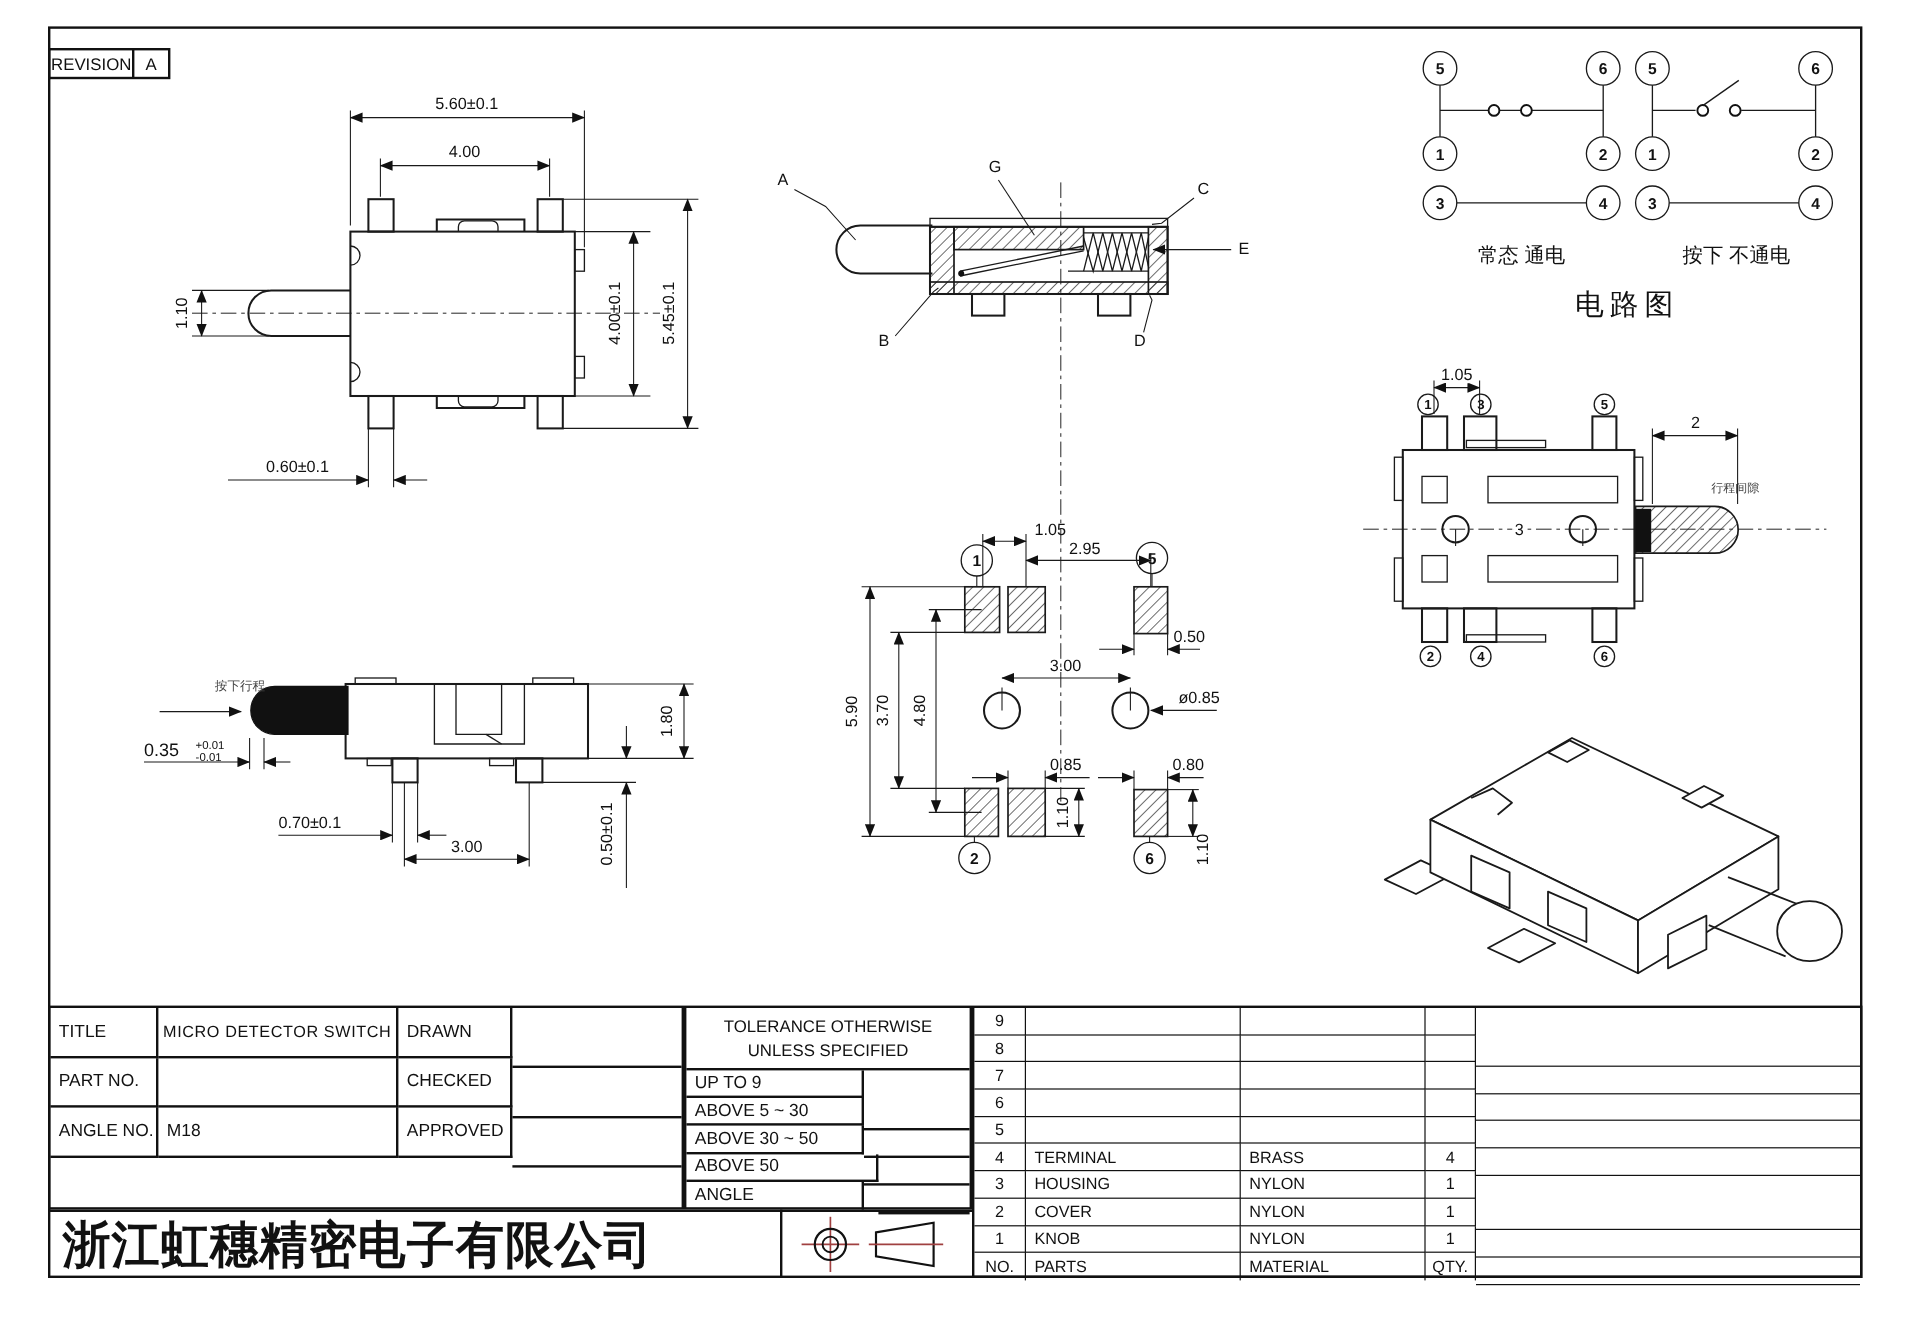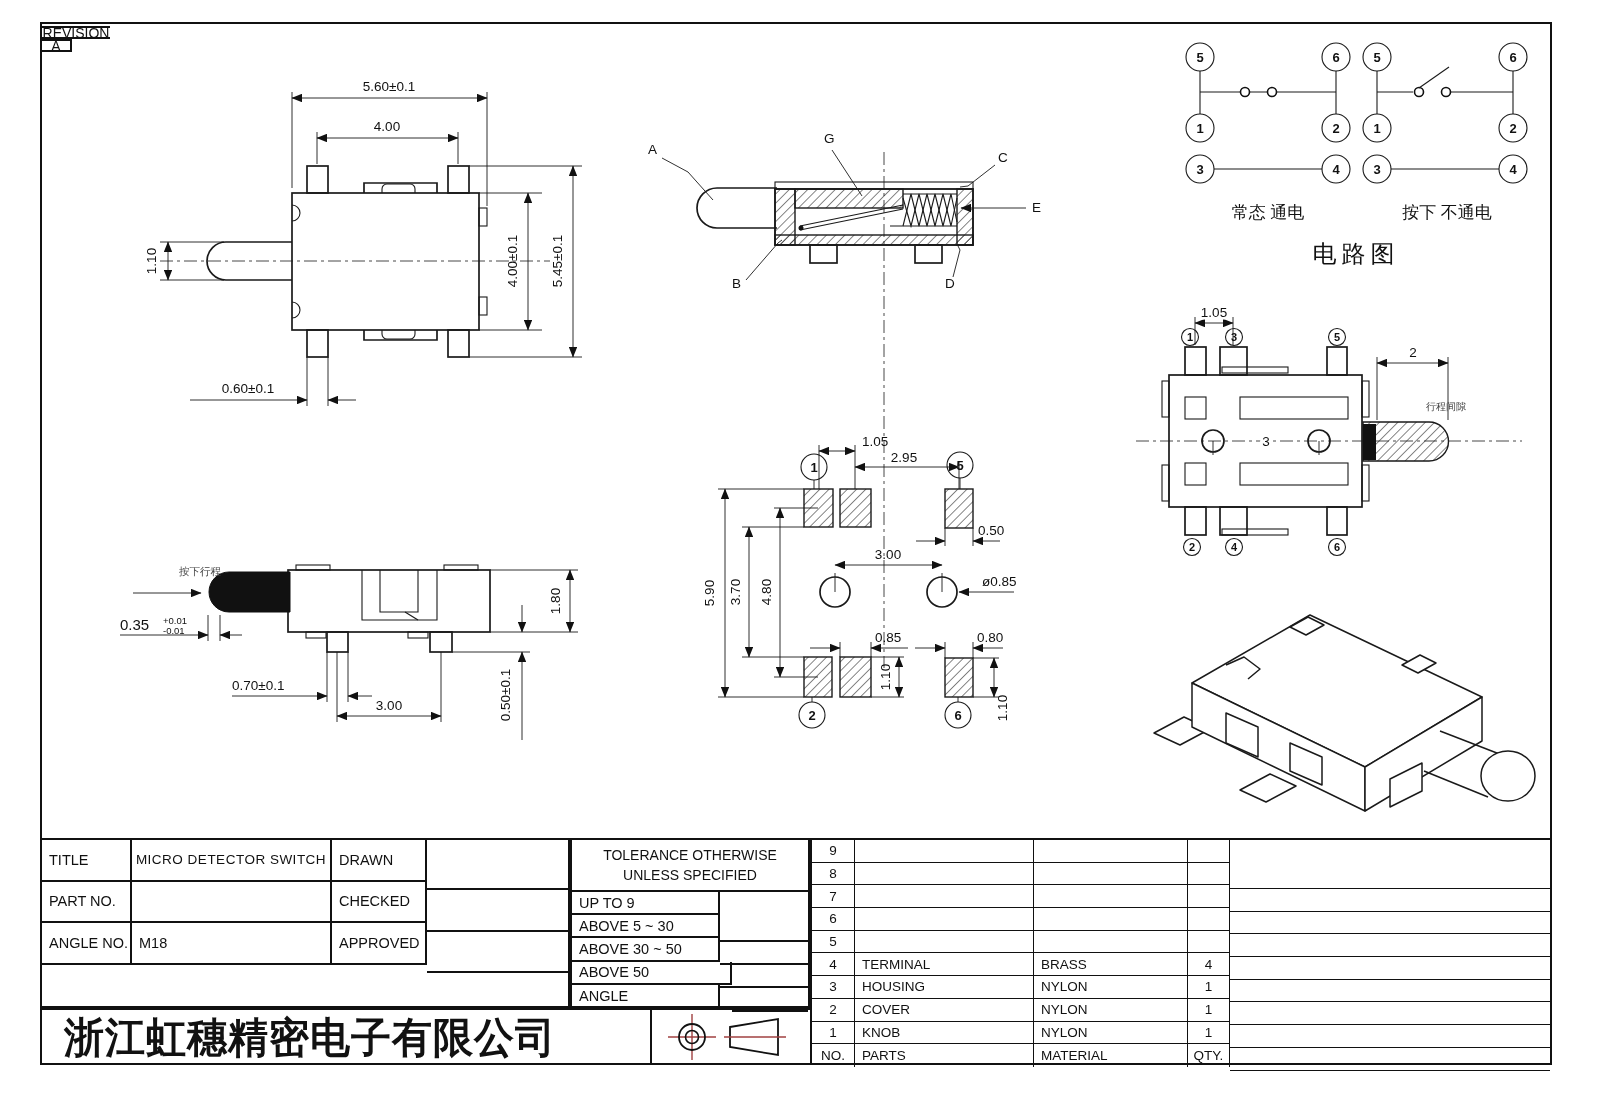--- a/index.html
+++ b/index.html
@@ -1,20 +1,20 @@
 <!DOCTYPE html>
 <html><head>
 <meta charset="utf-8">
 <style>
   html,body{margin:0;padding:0;background:#fff;}
   body{width:1600px;height:1100px;position:relative;font-family:"Liberation Sans",sans-serif;color:#111;overflow:hidden;}
   .abs{position:absolute;}
   #frame{left:40px;top:22px;width:1512px;height:1043px;border:2.5px solid #111;box-sizing:border-box;}
   
-  #revbox{left:40px;top:26px;height:26px;display:flex;flex-direction:column;}
+  #revbox{left:40px;top:40px;height:26px;display:flex;}
   #revbox .cell{border:2px solid #111;box-sizing:border-box;display:flex;align-items:center;justify-content:center;font-size:14px;}
   #revbox .c1{width:70px;border-right:none;}
   #revbox .c2{width:32px;}
   
   svg{overflow:visible;}
   svg text{font-family:"Liberation Sans",sans-serif;fill:#111;}
   .ln{fill:none;stroke:#1a1a1a;stroke-width:1.7;}
   .lt{fill:none;stroke:#1a1a1a;stroke-width:1.1;}
   .thin{fill:none;stroke:#1a1a1a;stroke-width:0.9;}
   .cl{fill:none;stroke:#1a1a1a;stroke-width:0.8;stroke-dasharray:13 4 3 4;}
@@ -32,21 +32,21 @@
   .row.last .cell{border-bottom:none;}
   .cell.ctr{justify-content:center;padding:0 2px;}
   #titleblock{left:40px;top:838px;width:530px;height:170px;}
   #titleblock .row{height:25%;}
   #tolblock{left:570px;top:838px;width:240px;height:170px;text-align:right;}
   #tolblock .hdr{height:52px;border-bottom:2px solid #111;display:flex;flex-direction:column;align-items:center;justify-content:center;font-size:14px;line-height:1.45;box-sizing:border-box;}
   #tolblock .row{height:23.2px;}
   #partsblock{left:810px;top:838px;width:742px;height:227px;}
   #partsblock .row{height:22.7px;}
   #partsblock .cell{font-size:13.5px;border-width:1.6px;}
-  #companyblock{left:40px;top:1008px;width:610px;height:57px;border-top:2px solid #111;box-sizing:border-box;display:flex;align-items:center;padding-left:12px;}
+  #companyblock{left:40px;top:1008px;width:610px;height:57px;border-top:2px solid #111;box-sizing:border-box;display:flex;align-items:center;}
   #companyblock .name{font-size:40px;font-weight:800;letter-spacing:1px;padding-left:12px;transform:scaleY(1.05);}
   #projblock{left:650px;top:1008px;width:160px;height:57px;border-top:2px solid #111;border-left:2px solid #111;box-sizing:border-box;}
 </style>
 </head>
 <body>
 
 <svg width="0" height="0" class="abs">
   <defs>
     <marker id="arr" viewBox="0 0 10 8" refX="9.5" refY="4" markerWidth="12" markerHeight="9.5" orient="auto-start-reverse">
       <path d="M0,0 L10,4 L0,8 z" fill="#111"></path>
@@ -472,21 +472,20 @@
       <div class="cell" style="width:179px"></div>
       <div class="cell" style="width:154px"></div>
       <div class="cell ctr" style="width:42px"></div>
       <div class="cell last" style="flex:1"></div>
     </div>
   <div class="row">
       <div class="cell ctr" style="width:43px">4</div>
       <div class="cell" style="width:179px">TERMINAL</div>
       <div class="cell" style="width:154px">BRASS</div>
       <div class="cell ctr" style="width:42px">4</div>
-      <div class="cell last" style="flex:1">Ag PLATED OVER Ni PLATED</div>
     </div>
   <div class="row">
       <div class="cell ctr" style="width:43px">3</div>
       <div class="cell" style="width:179px">HOUSING</div>
       <div class="cell" style="width:154px">NYLON</div>
       <div class="cell ctr" style="width:42px">1</div>
       <div class="cell last" style="flex:1">BLACK\Ag PLATED OVER Ni PLATED</div>
     </div>
   <div class="row">
       <div class="cell ctr" style="width:43px">2</div>

